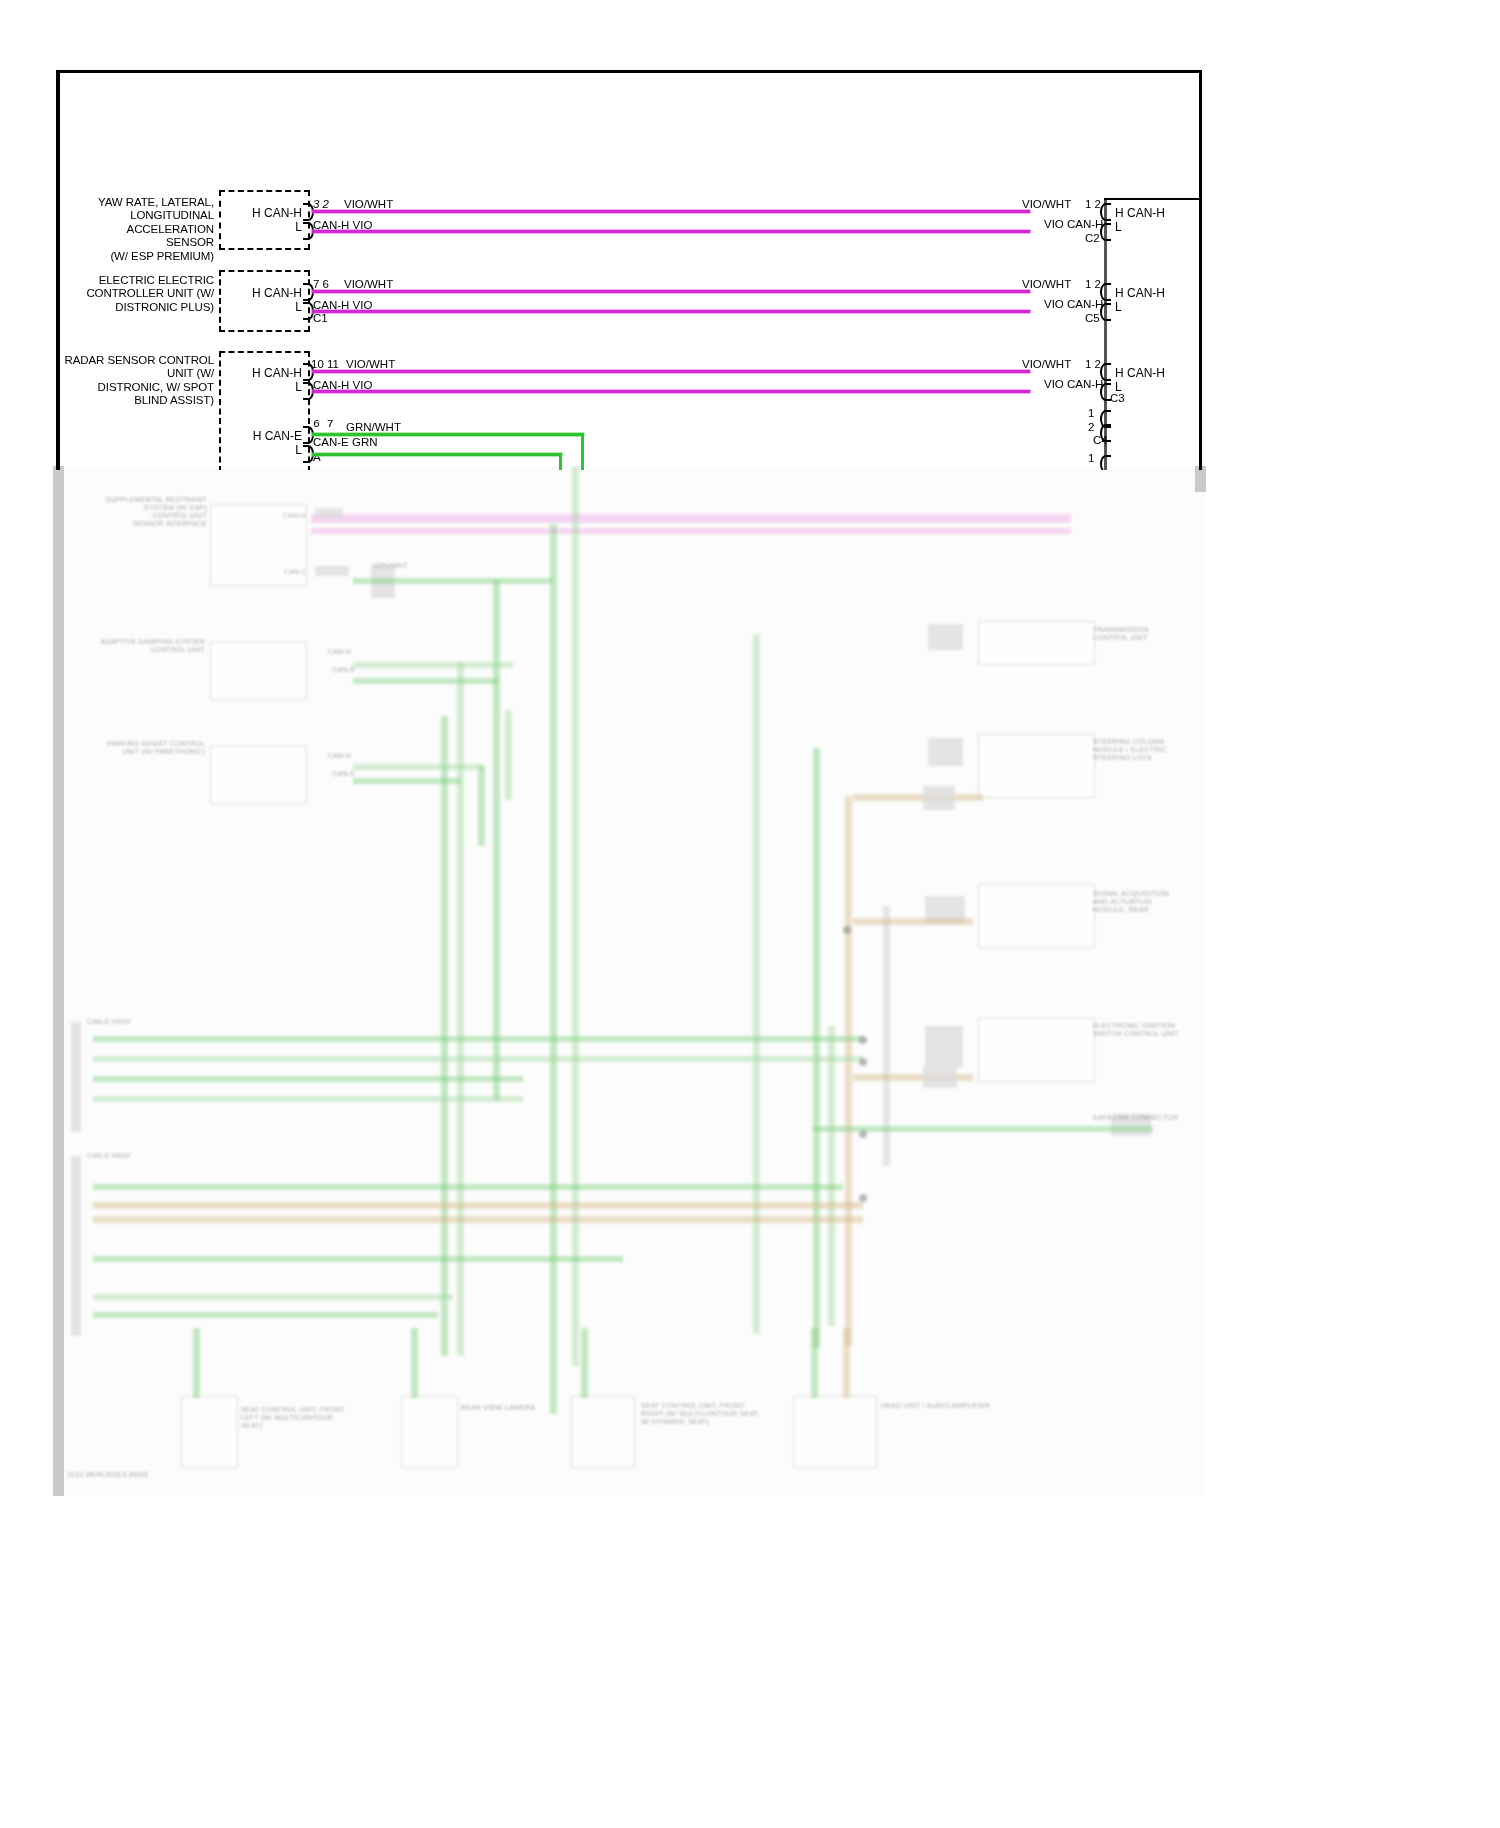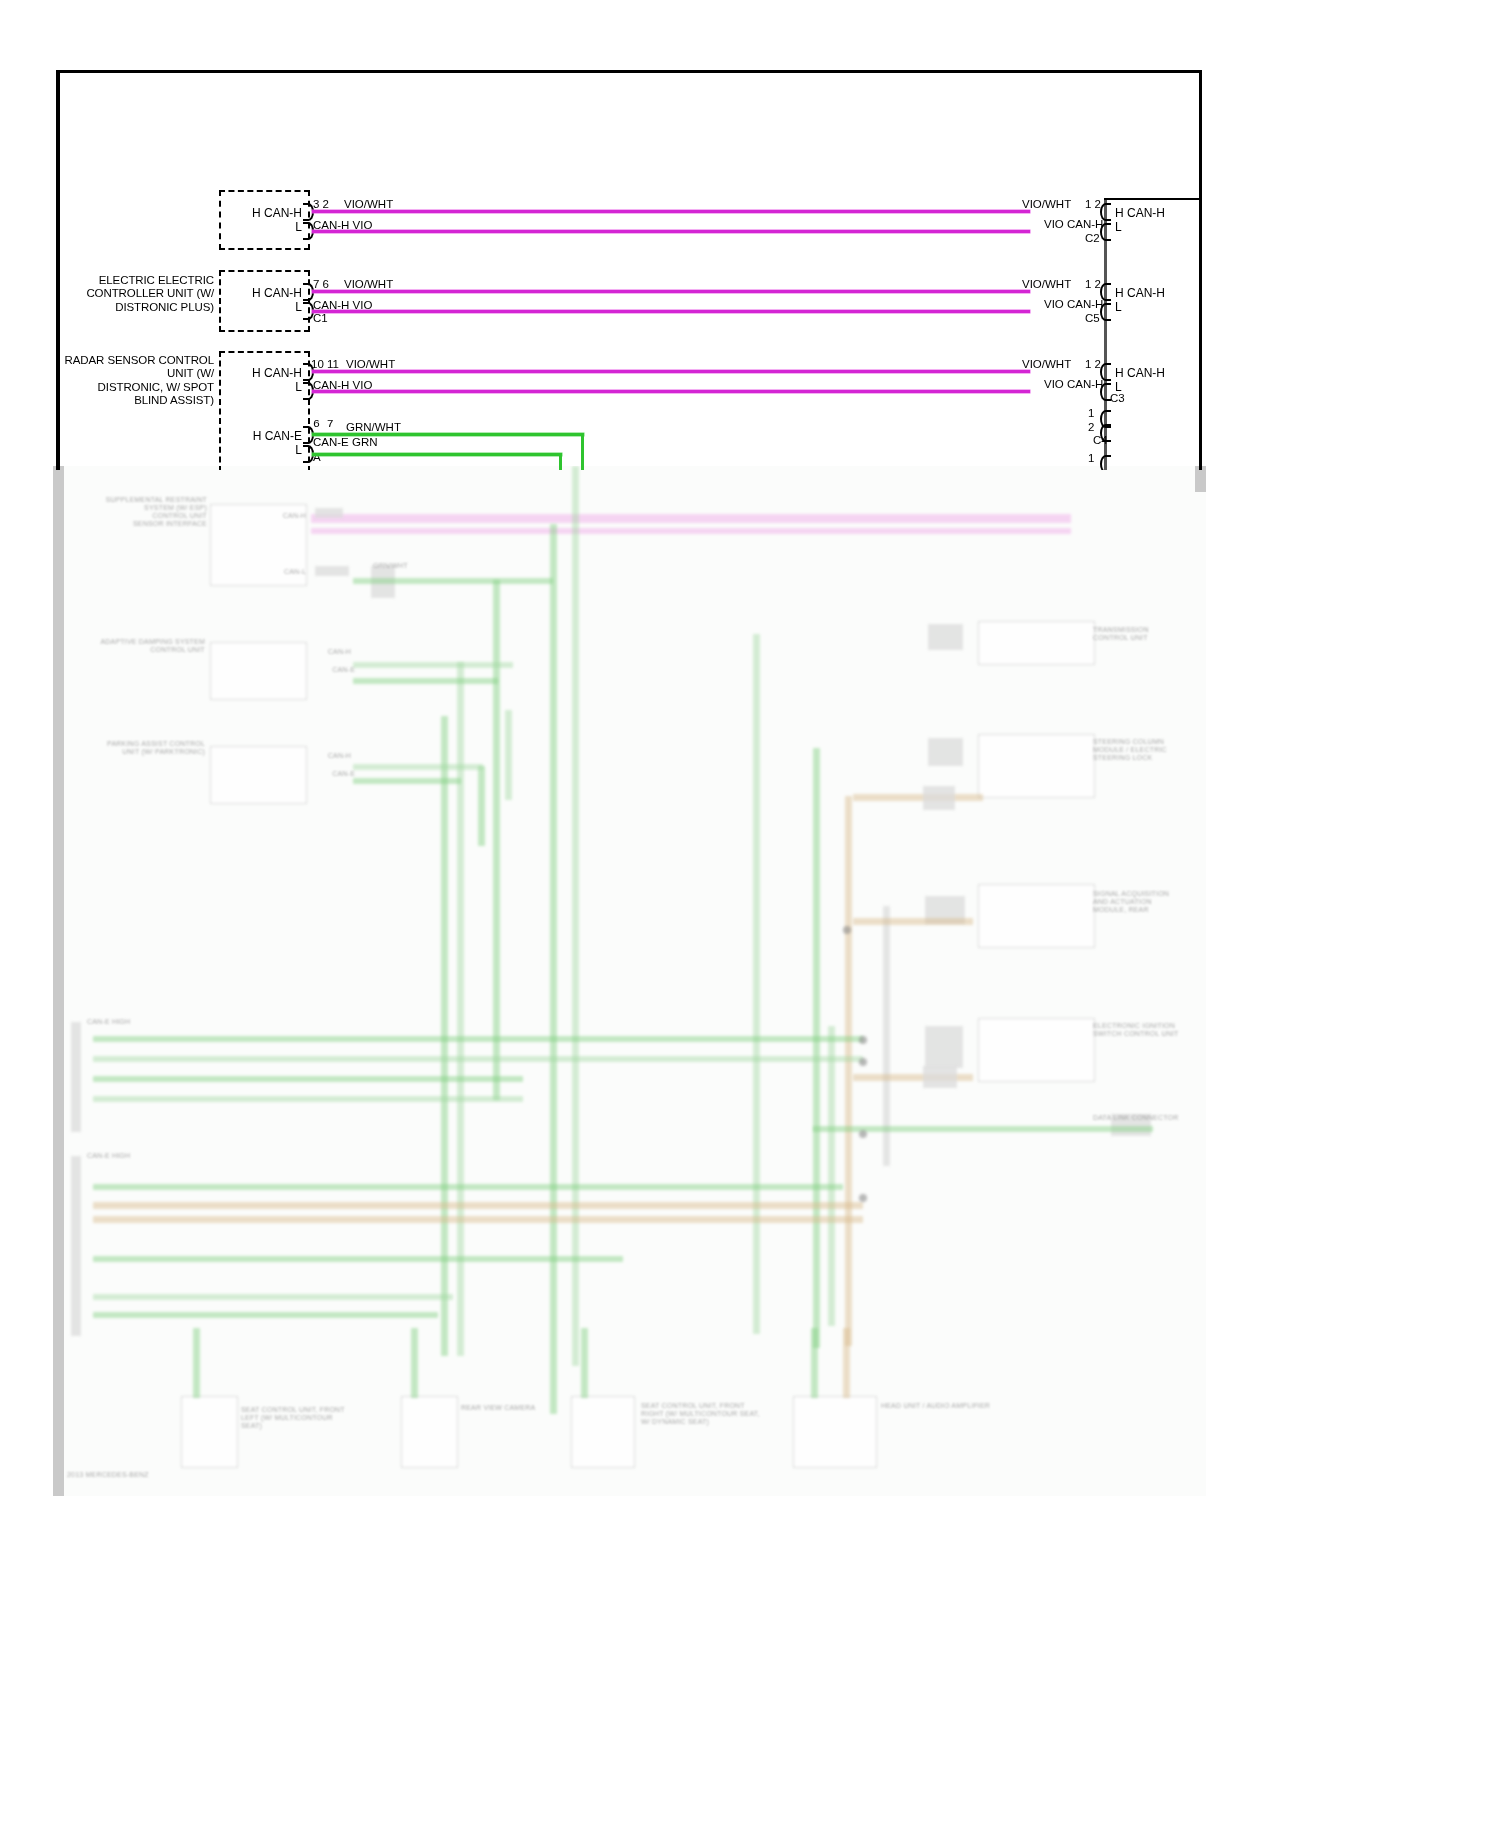--- a/index.html
+++ b/index.html
@@ -180,26 +180,32 @@
     <div class="g gdot" style="left:806px;top:664px;width:8px;height:8px;"></div>
     <div class="g gdot" style="left:806px;top:728px;width:8px;height:8px;"></div>
     <div class="g gdot" style="left:790px;top:460px;width:8px;height:8px;"></div>
   </div>
 
   <div id="sharp">
 
     <div id="frame-top"></div>
     <div id="frame-top-right-ext"></div>
 
+    <div class="lbl" style="left:42px;top:196px;width:172px;">
+      <span>YAW RATE, LATERAL,</span><br>
+      <span>LONGITUDINAL ACCELERATION</span><br>
+      <span>SENSOR</span><br>
+      <span>(W/ ESP PREMIUM)</span>
+    </div>
     <div class="mod-dash" style="left:219px;top:190px;width:87px;height:56px;"></div>
     <div class="pinlbl r" style="left:240px;top:206px;width:62px;">H CAN-H</div>
     <div class="pinlbl r" style="left:240px;top:220px;width:62px;">L</div>
     <div class="arc" style="left:303px;top:203px;"></div>
     <div class="arc" style="left:303px;top:222px;"></div>
-    <div class="pinnum" style="left:313px;top:198px;">3 2</div>
+    <div class="pinnum" style="left:313px;top:198px;font-style:italic;">3 2</div>
     <div class="wirecode" style="left:344px;top:198px;">VIO/WHT</div>
     <div class="wirecode" style="left:313px;top:219px;">CAN-H VIO</div>
     <div class="wire vio" style="left:312px;top:210px;width:718px;"></div>
     <div class="wire vio" style="left:312px;top:230px;width:718px;"></div>
 
     <div class="lbl" style="left:42px;top:274px;width:172px;">
       <span>ELECTRIC ELECTRIC</span><br>
       <span>CONTROLLER UNIT (W/</span><br>
       <span>DISTRONIC PLUS)</span>
     </div>

